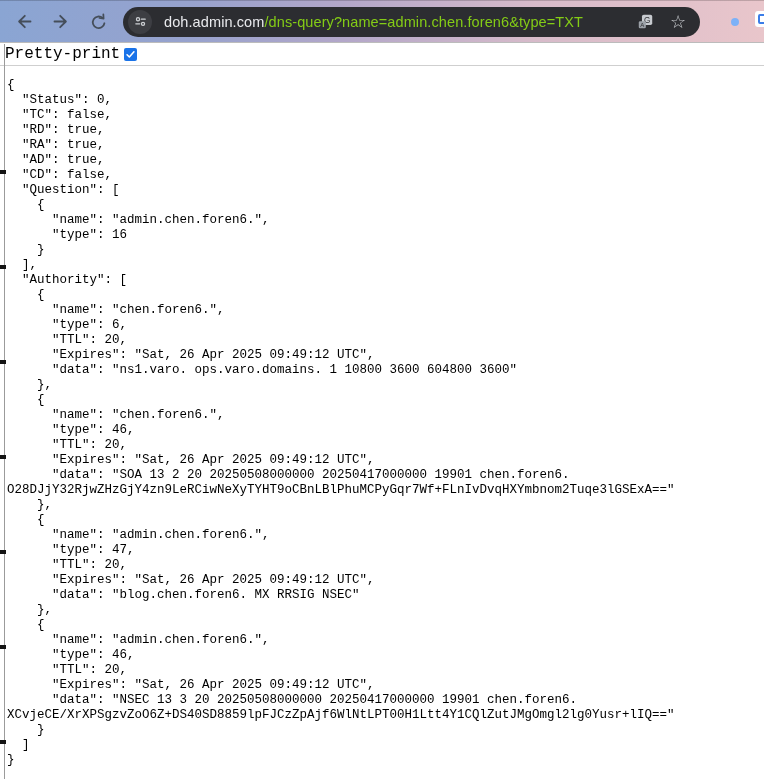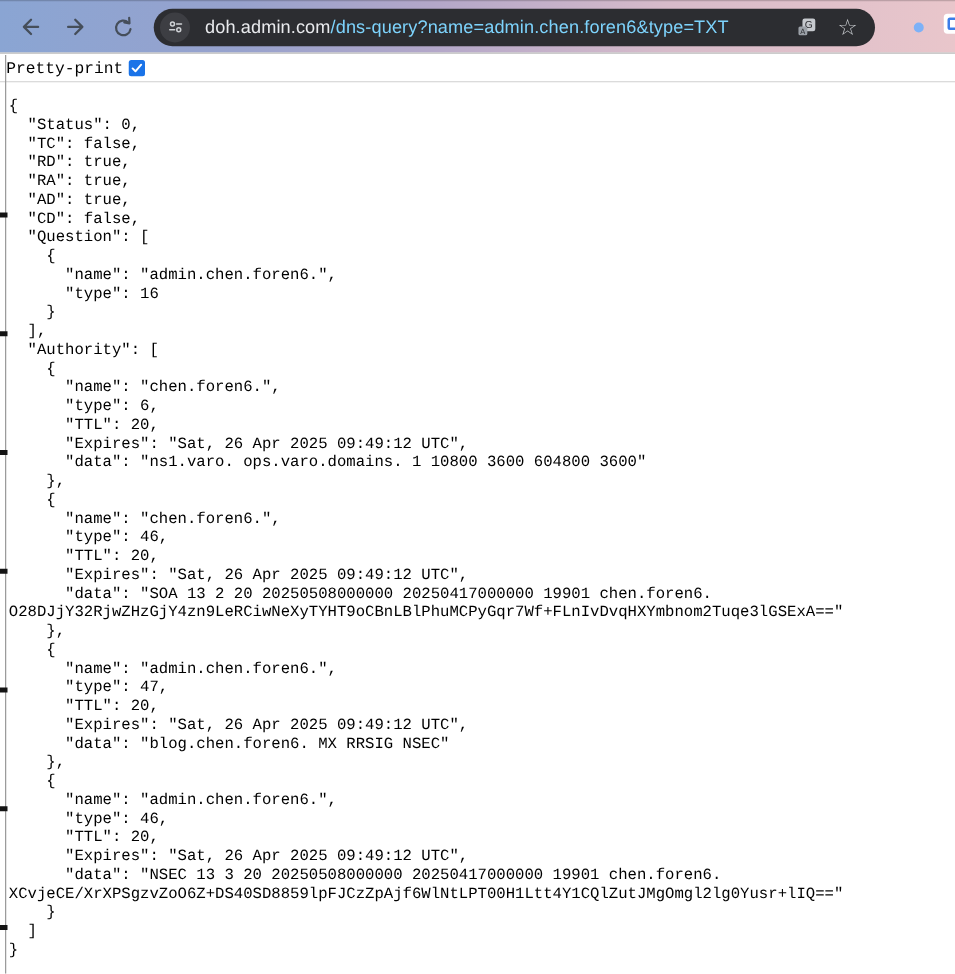--- a/index.html
+++ b/index.html
@@ -51,21 +51,21 @@
   .tune-circle svg circle { fill: none; }
   .url-text {
     margin-left: 12px;
     flex: 1;
     font-size: 14.5px;
     white-space: nowrap;
     overflow: hidden;
     letter-spacing: 0.1px;
   }
   .url-domain { color: #e9eaed; }
-  .url-path { color: #7dd3fc; }
+  .url-path { color: #84cc16; }
   .omni-icon {
     display: flex; align-items: center; justify-content: center;
     width: 18px; height: 18px; flex-shrink: 0; cursor: pointer;
   }
   .omni-icon.translate { margin-left: 8px; }
   .omni-icon.star { margin-left: 15px; color: #c6c9cd; font-size: 18px; line-height: 18px; }
 
   .profile-ring {
     margin-left: 31px;
     width: 8px; height: 8px;
@@ -92,21 +92,21 @@
   
   .pretty-bar {
     height: 23px;
     width: 100%;
     background: #fff;
     border-bottom: 1px solid #cfcfcf;
     display: flex;
     align-items: center;
     padding-left: 5px;
     font-family: "Liberation Mono", "DejaVu Sans Mono", monospace;
-    font-size: 13px;
+    font-size: 16px;
     color: #000;
   }
   .pp-checkbox {
     margin-left: 4px;
     width: 13px; height: 13px;
     background: #1a73e8;
     border-radius: 2px;
     display: inline-flex;
     align-items: center; justify-content: center;
     cursor: pointer;

